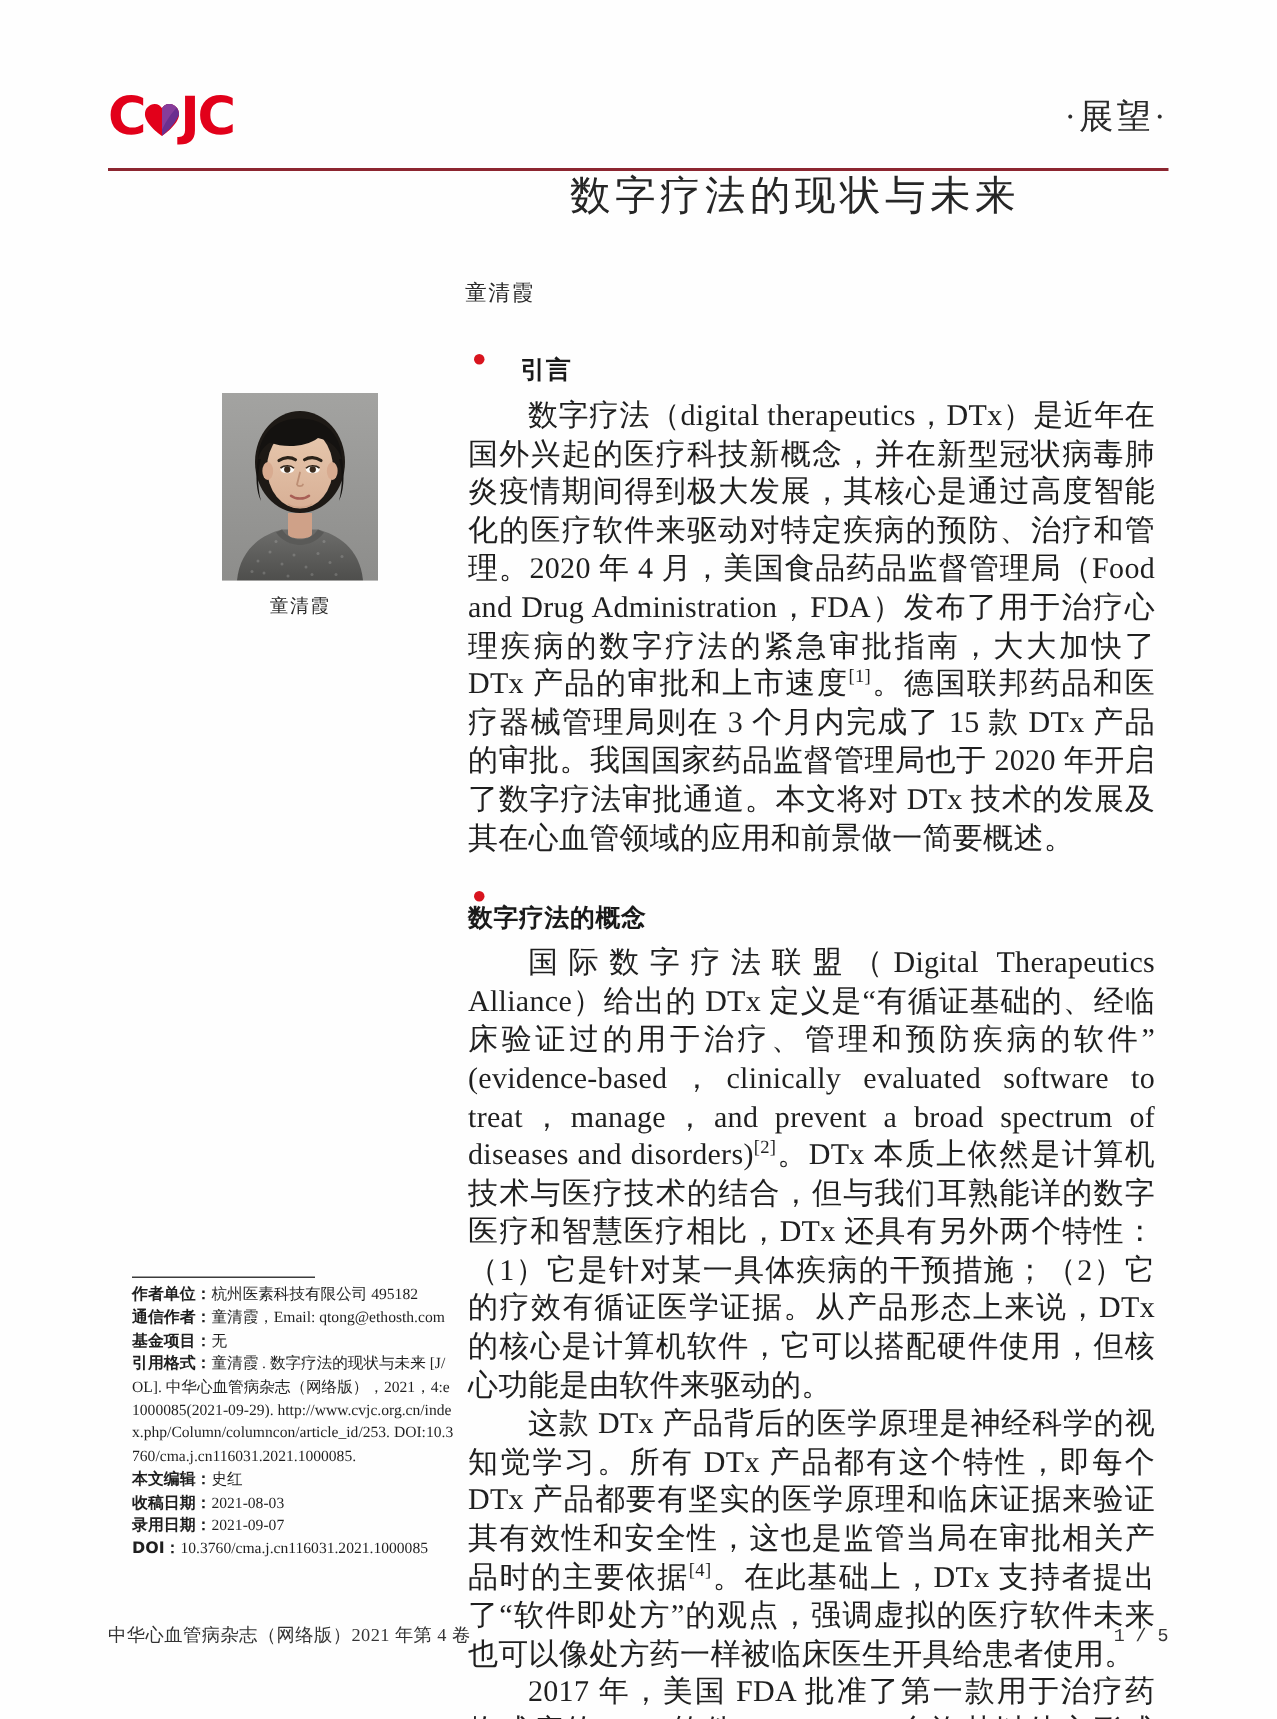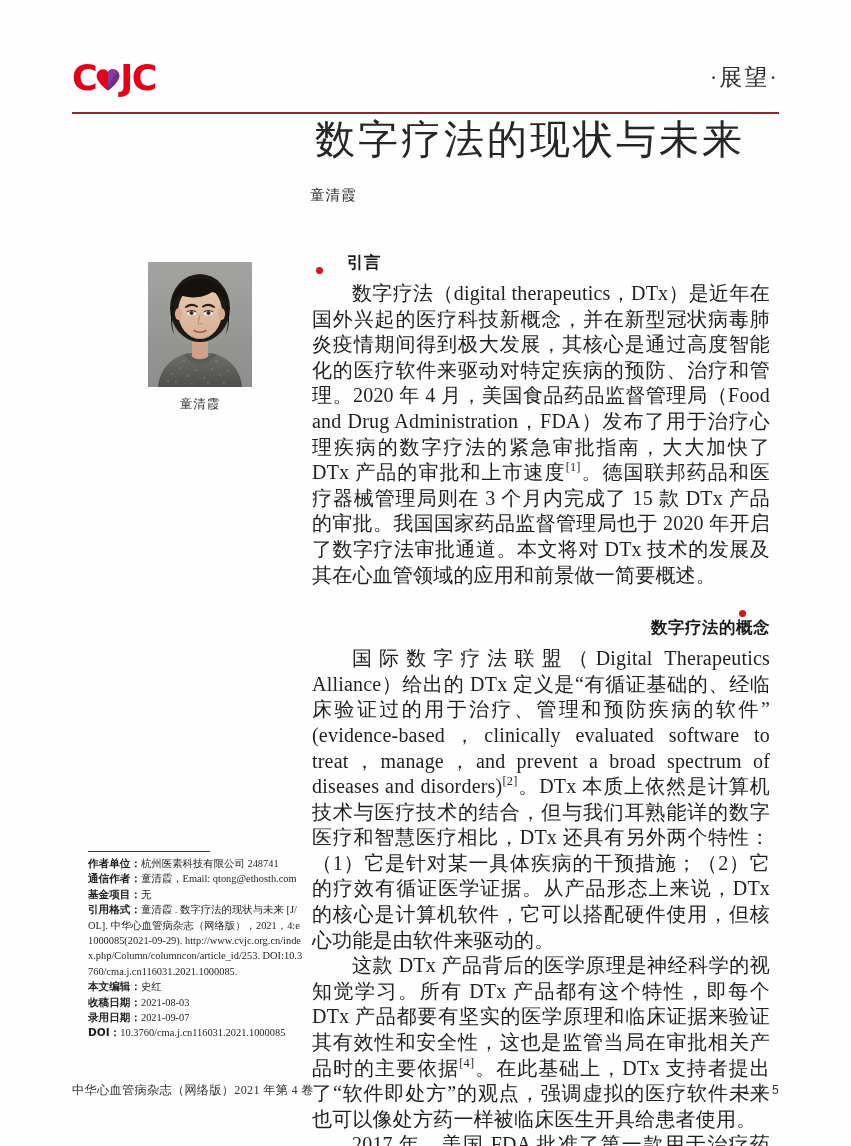--- a/index.html
+++ b/index.html
@@ -76,21 +76,21 @@
   }
 
   
   .doc-title {
     position: absolute;
     left: 280px;
     top: 112px;
     width: 500px;
     text-align: center;
     font-family: "Liberation Serif", "DejaVu Serif", serif;
-    font-size: 40px;
+    font-size: 27px;
     font-weight: 400;
     letter-spacing: 3px;
     color: #262626;
     margin: 0;
   }
   .doc-author {
     position: absolute;
     left: 310px;
     top: 186px;
     font-size: 14.5px;
@@ -150,22 +150,22 @@
 
   
   .content {
     position: absolute;
     left: 312px;
     top: 236px;
     width: 458px;
   }
   .section-head {
     display: flex;
-    align-items: flex-end;
-    margin: 16px 0 7px 0;
+    align-items: flex-start;
+    margin: 0 0 7px 0;
     padding: 0;
   }
   .section-head.spaced { margin-top: 22px; flex-direction: column; }
   .bullet {
     width: 7px;
     height: 7px;
     border-radius: 50%;
     background: #d8141e;
     flex: 0 0 auto;
     margin-right: 24px;
@@ -301,21 +301,21 @@
         <circle cx="20" cy="119" r="1"></circle>
           <circle cx="36" cy="99" r="1"></circle>
           <circle cx="68" cy="99" r="1"></circle>
       </g>
     </svg>
     <div class="portrait-caption">童清霞</div>
   </div>
 
   <div class="footnote-rule"></div>
   <div class="footnote">
-    <span class="fn-line"><span class="fn-label">作者单位：</span><span class="fn-val-serif">杭州医素科技有限公司 248741</span></span>
+    <span class="fn-line"><span class="fn-label">作者单位：</span><span class="fn-val-serif">杭州医素科技有限公司 495182</span></span>
     <span class="fn-line"><span class="fn-label">通信作者：</span><span class="fn-val-serif">童清霞，Email: qtong@ethosth.com</span></span>
     <span class="fn-line"><span class="fn-label">基金项目：</span><span class="fn-val-serif">无</span></span>
     <span class="fn-line"><span class="fn-label">引用格式：</span><span class="fn-val-serif">童清霞 . 数字疗法的现状与未来 [J/OL]. 中华心血管病杂志（网络版），2021，4:e1000085(2021-09-29). http://www.cvjc.org.cn/index.php/Column/columncon/article_id/253. DOI:10.3760/cma.j.cn116031.2021.1000085.</span></span>
     <span class="fn-line"><span class="fn-label">本文编辑：</span><span class="fn-val-serif">史红</span></span>
     <span class="fn-line"><span class="fn-label">收稿日期：</span><span class="fn-val-serif">2021-08-03</span></span>
     <span class="fn-line"><span class="fn-label">录用日期：</span><span class="fn-val-serif">2021-09-07</span></span>
     <span class="fn-line"><span class="fn-label">DOI：</span><span class="fn-val-serif">10.3760/cma.j.cn116031.2021.1000085</span></span>
   </div>
 
   <div class="content">

